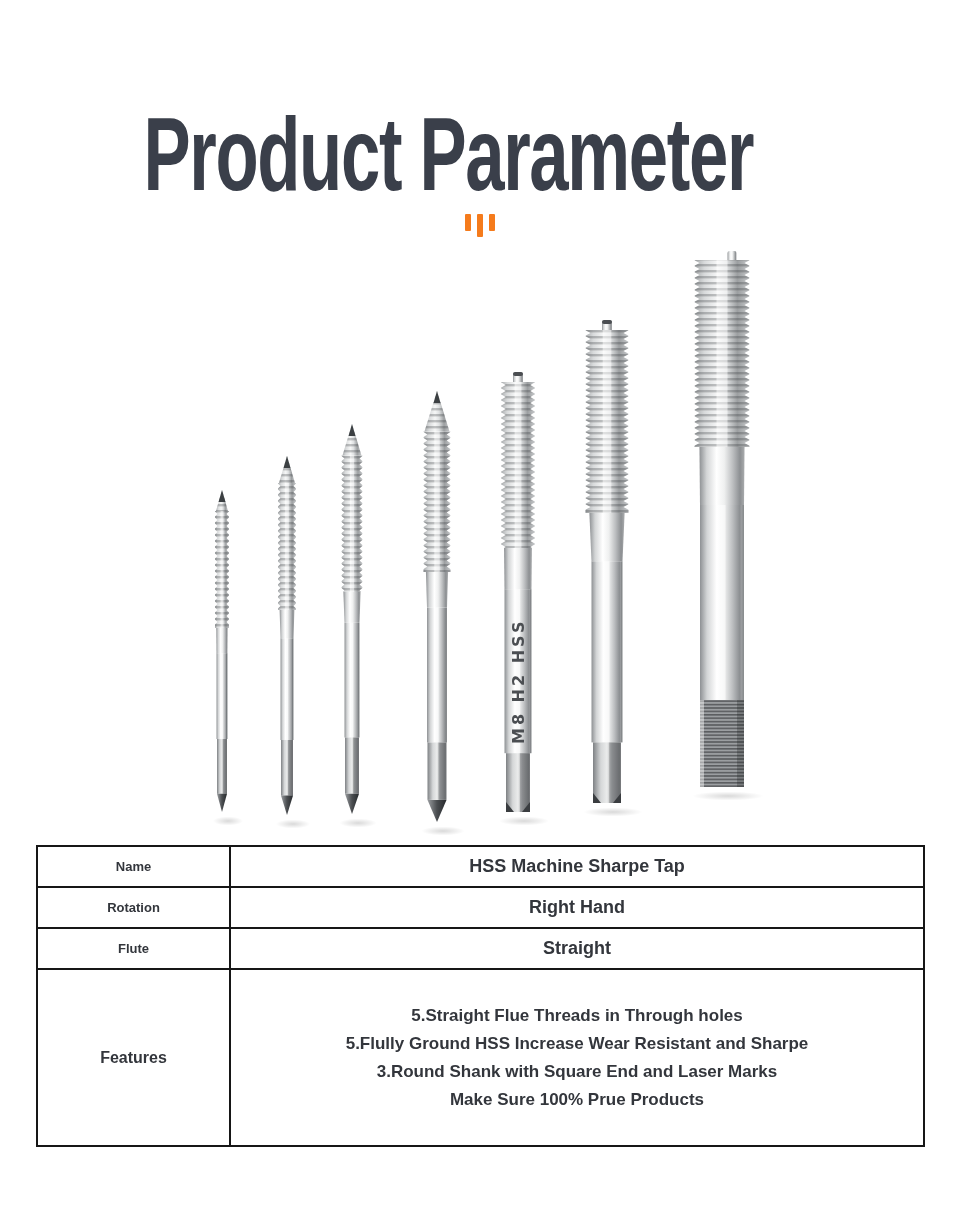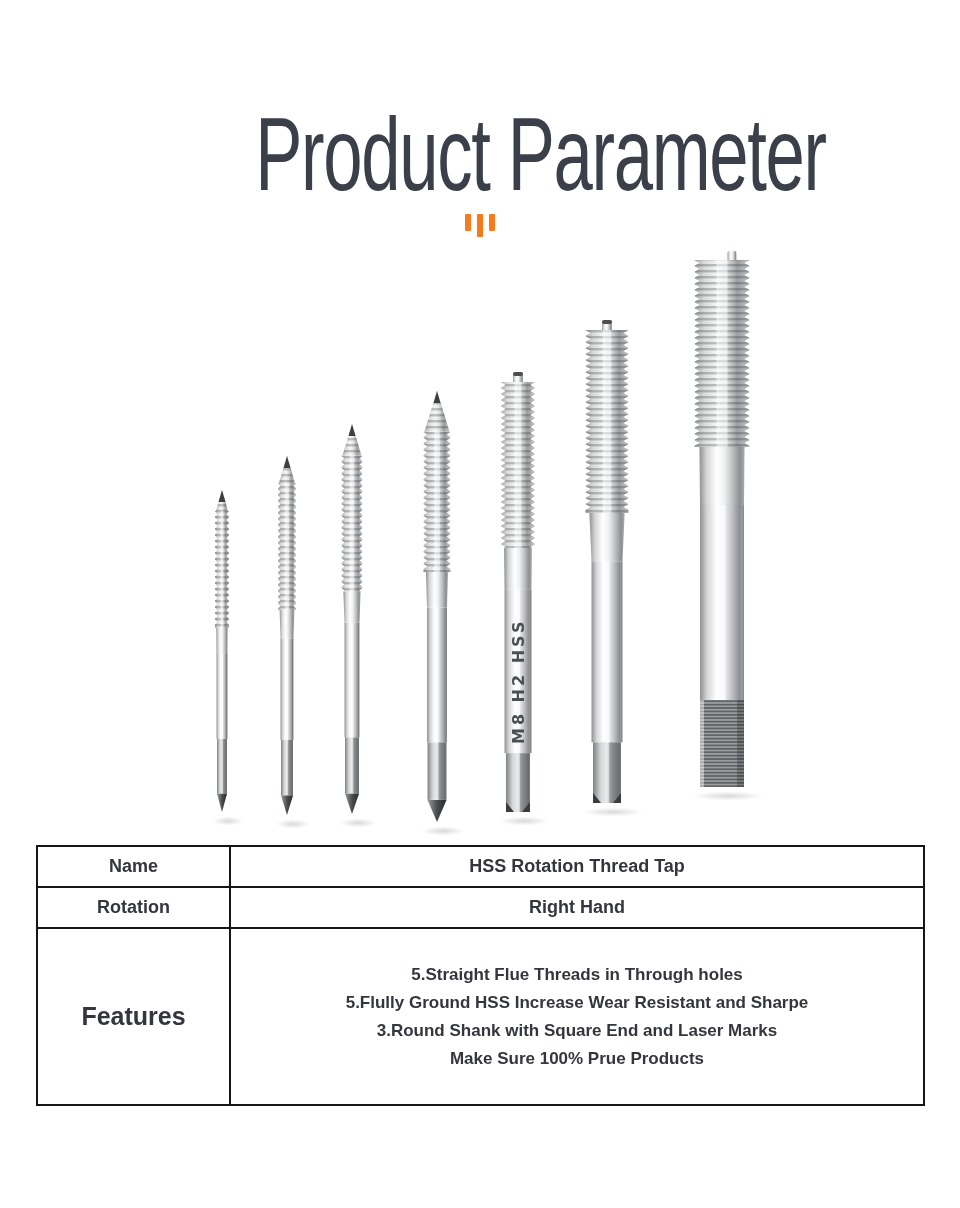--- a/index.html
+++ b/index.html
@@ -1,39 +1,39 @@
 <!DOCTYPE html>
 <html><head>
 <meta charset="utf-8">
 <style>
   html,body{margin:0;padding:0;background:#ffffff;}
   .page{position:relative;width:960px;height:1208px;background:#ffffff;overflow:hidden;
         font-family:"Liberation Sans",sans-serif;}
   
-  .title{position:absolute;top:102px;left:0;width:100%;text-align:right;
-         font-size:104px;line-height:1;font-weight:normal;color:#3a3f4a;white-space:nowrap;}
+  .title{position:absolute;top:102px;left:0;width:100%;text-align:left;
+         font-size:104px;line-height:1;font-weight:bold;color:#3a3f4a;white-space:nowrap;}
   .title span{display:inline-block;transform:scaleX(0.68);transform-origin:50% 50%;letter-spacing:-2px;}
   
   .divider{position:absolute;top:214px;left:0;width:100%;height:26px;
            display:flex;justify-content:center;align-items:flex-start;gap:6px;}
   .divider .bar{width:6px;height:17px;background:#f57b1c;border-radius:1px;}
   .divider .bar.mid{height:23px;}
   
   .photo{position:absolute;left:0;top:230px;width:960px;height:610px;}
   
   .ptable{position:absolute;left:36px;top:845px;width:889px;border-collapse:collapse;
           table-layout:fixed;color:#33363c;}
   .ptable td{border:2px solid #161616;text-align:center;vertical-align:middle;
              font-weight:bold;padding:0;}
   .ptable .c1{width:193px;}
   .ptable tr.r{height:41px;}
-  .ptable tr.r td.lbl{font-size:18px;}
+  .ptable tr.r td.lbl{font-size:13px;}
   .ptable tr.r td.val{font-size:18px;}
   .ptable tr.rf{height:177px;}
-  .ptable tr.rf td.lbl{font-size:25px;}
+  .ptable tr.rf td.lbl{font-size:16px;}
   .features-cell div{font-size:17px;line-height:28px;font-weight:bold;}
 </style>
 </head>
 <body>
 
 <div class="page">
 
   <div class="title">
     <span>Product Parameter</span>
   </div>
@@ -551,25 +551,29 @@
     </svg>
 
   <table class="ptable">
     <colgroup>
         <col class="c1">
         <col>
       </colgroup>
     <tbody>
       <tr class="r">
         <td class="lbl">Name</td>
-        <td class="val">HSS Rotation Thread Tap</td>
+        <td class="val">HSS Machine Sharpe Tap</td>
       </tr>
       <tr class="r">
         <td class="lbl">Rotation</td>
         <td class="val">Right Hand</td>
+      </tr>
+      <tr class="r">
+        <td class="lbl">Flute</td>
+        <td class="val">Straight</td>
       </tr>
       <tr class="rf">
         <td class="lbl">Features</td>
         <td class="features-cell">
           <div>5.Straight Flue Threads in Through holes</div>
           <div>5.Flully Ground HSS Increase Wear Resistant and Sharpe</div>
           <div>3.Round Shank with Square End and Laser Marks</div>
           <div>Make Sure 100% Prue Products</div>
         </td>
       </tr>

